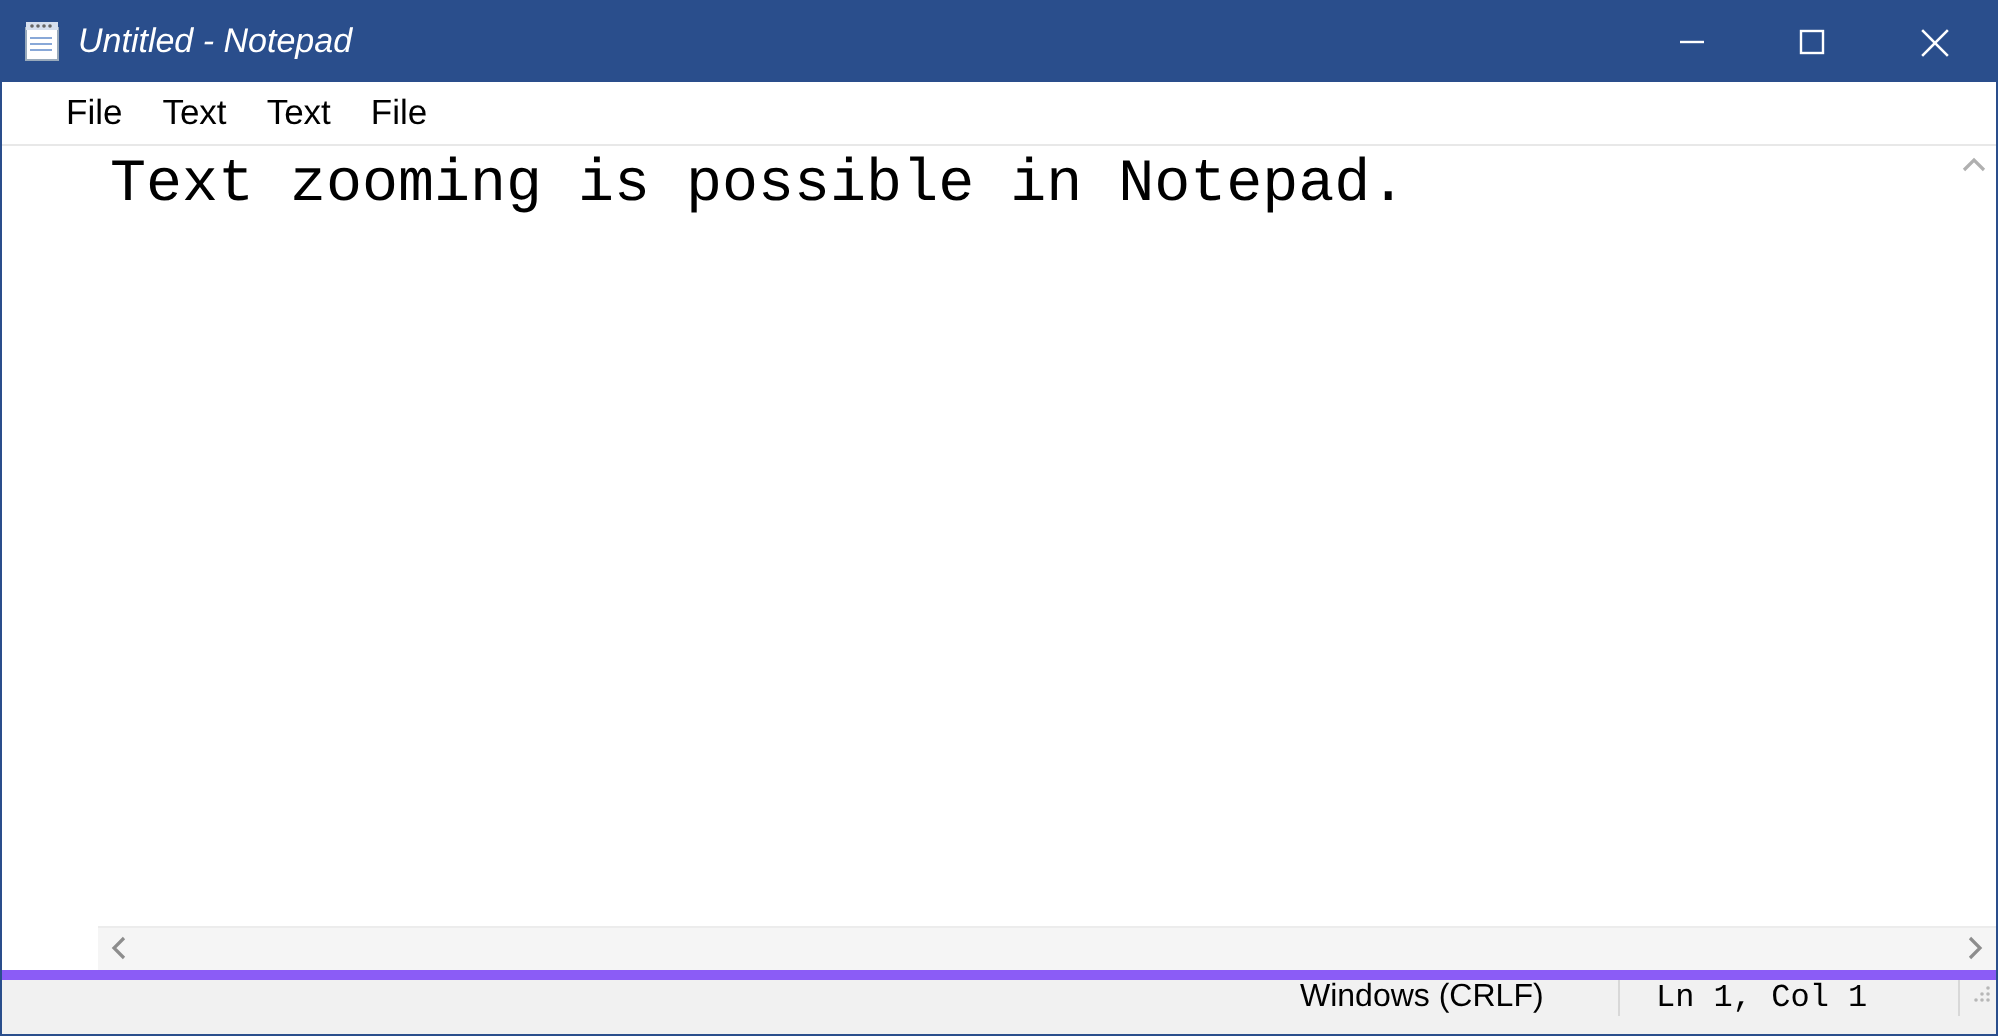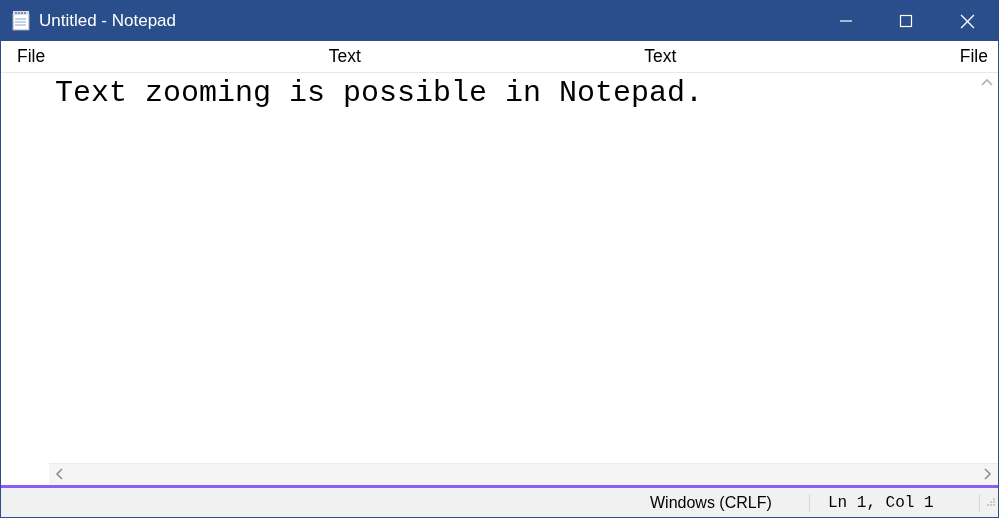--- a/index.html
+++ b/index.html
@@ -26,20 +26,21 @@
       height: 20px;
       margin-right: 8px;
       display: flex;
       align-items: center;
       justify-content: center;
     }
     .title-text {
       font-size: 17px;
       font-weight: 400;
       flex: 1;
+      font-style: italic;
     }
     .window-controls {
       display: flex;
       height: 100%;
     }
     .win-ctrl {
       width: 60px;
       height: 100%;
       display: flex;
       align-items: center;
@@ -47,24 +48,23 @@
       color: #fff;
     }
     .win-ctrl.close {
       width: 62px;
     }
     .menu-bar {
       background: #fff;
       height: 32px;
       display: flex;
       align-items: center;
-      padding-left: 6px;
+      padding-left: 22px;
       border-bottom: 1px solid #e8e8e8;
       font-size: 17.5px;
-      justify-content: space-between;
     }
     .menu-item {
       padding: 4px 10px;
       color: #000;
       cursor: default;
     }
     .editor-wrap {
       flex: 1;
       display: flex;
       flex-direction: column;
@@ -110,23 +110,23 @@
       padding: 0 6px;
       border-top: 1px solid #ececec;
     }
     .hscroll-arrow {
       color: #8d8d8d;
       font-size: 14px;
     }
     .status-bar {
       height: 32px;
       background: #f1f1f1;
-      border-top: 3px solid #8b5cf6;
-      display: flex;
-      align-items: center;
+      border-top: 5px solid #8b5cf6;
+      display: flex;
+      align-items: flex-start;
       font-size: 16px;
       color: #000;
     }
     .status-spacer {
       flex: 1;
       border-right: 1px solid #d8d8d8;
     }
     .status-cell {
       display: flex;
       align-items: center;

